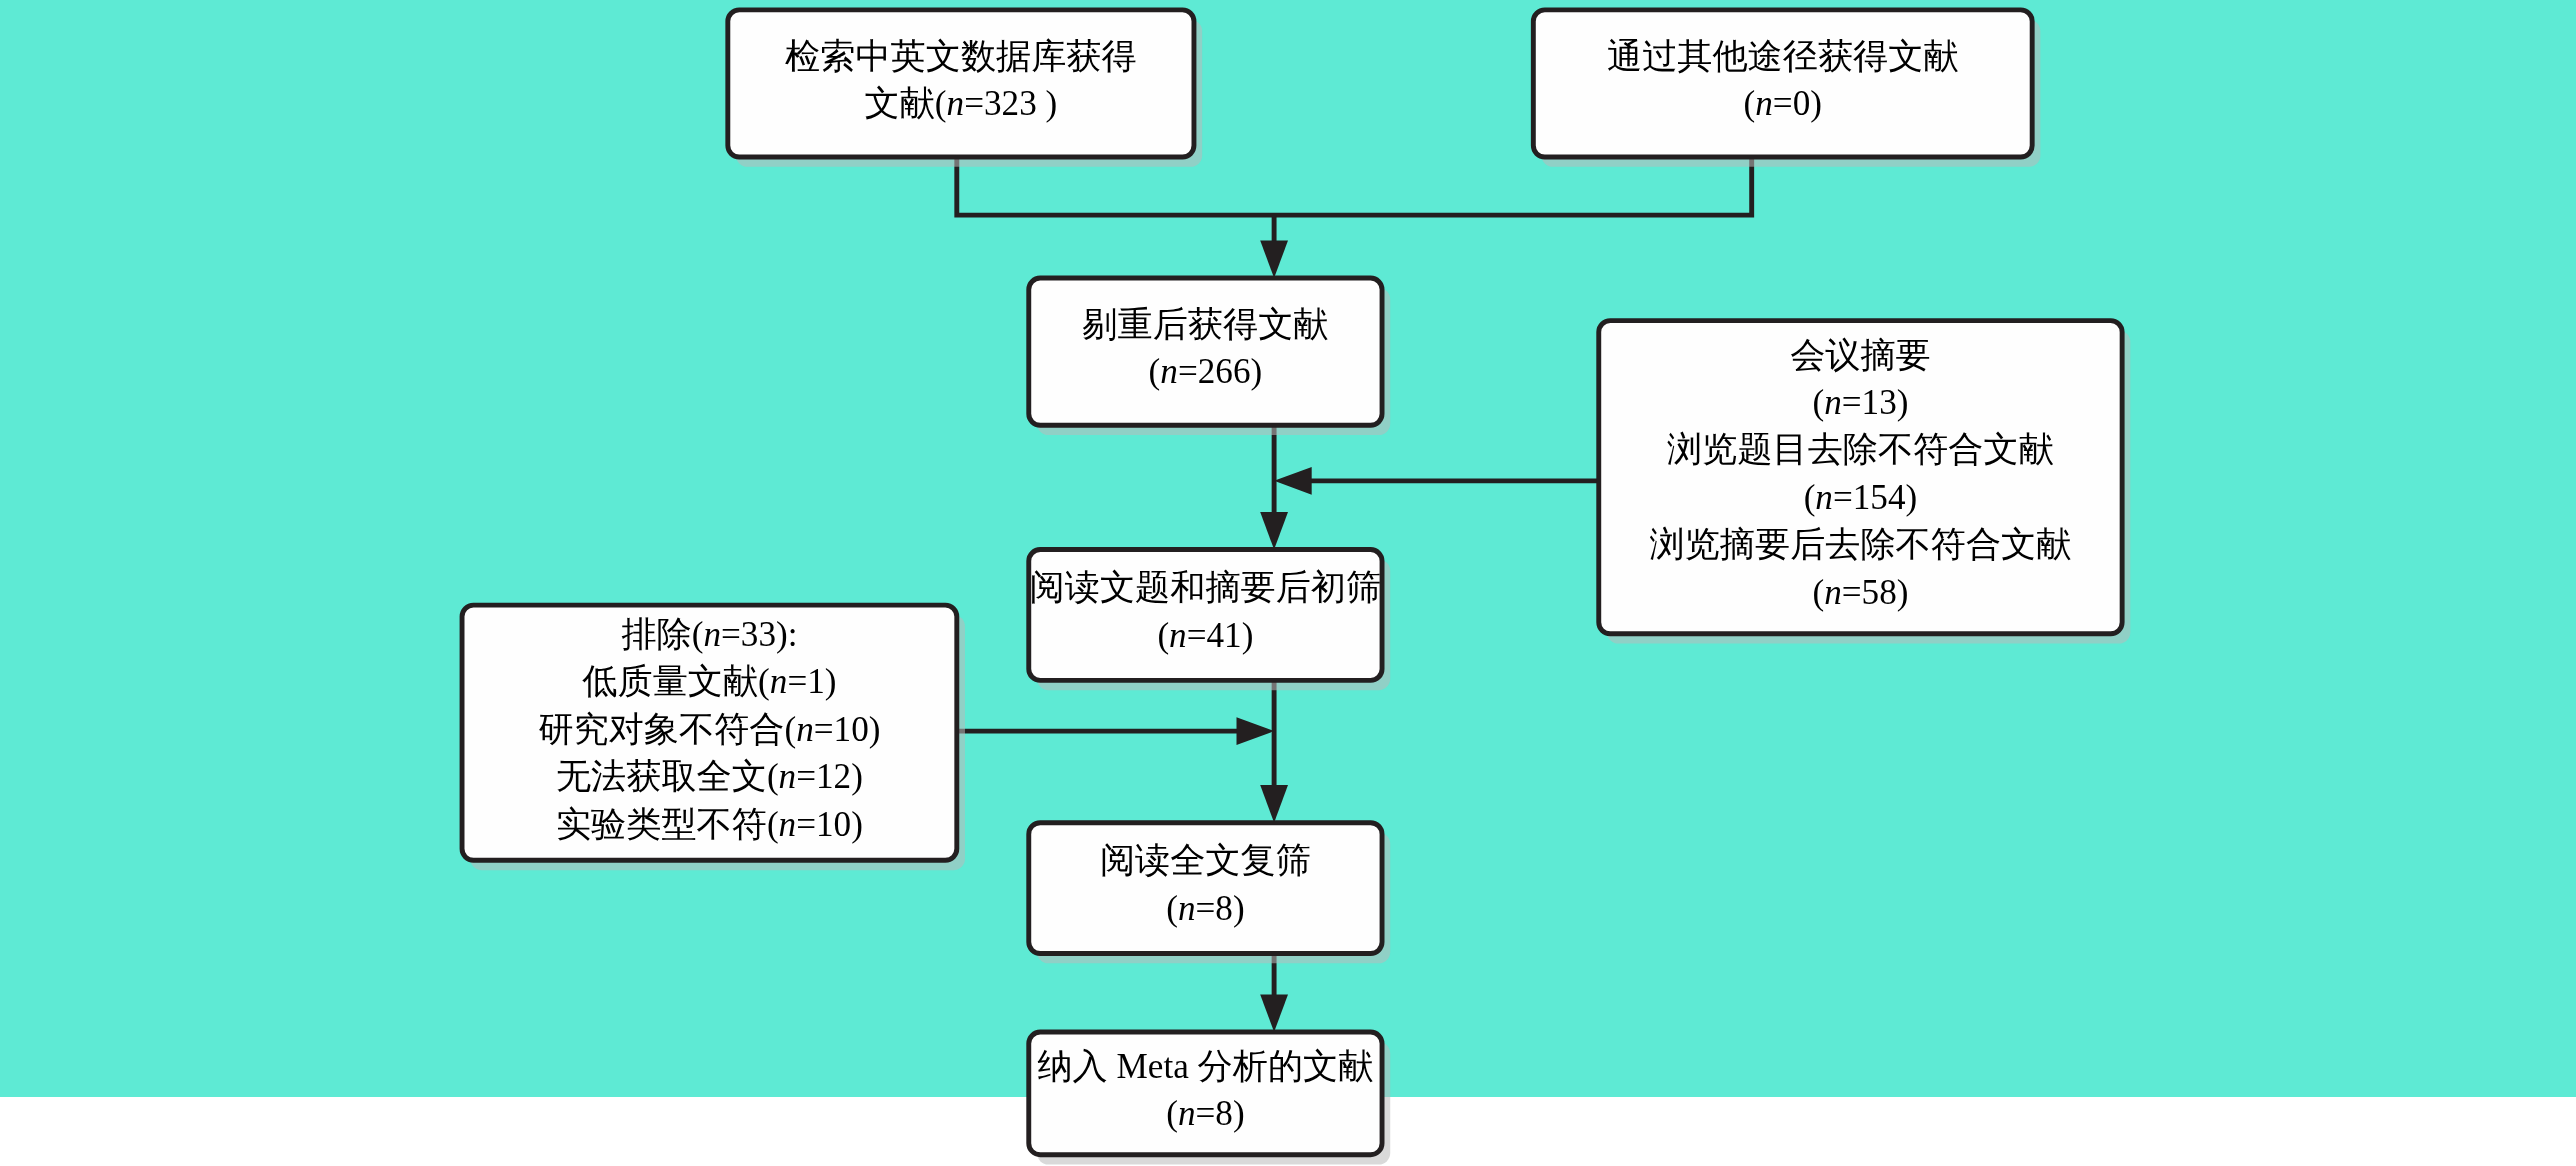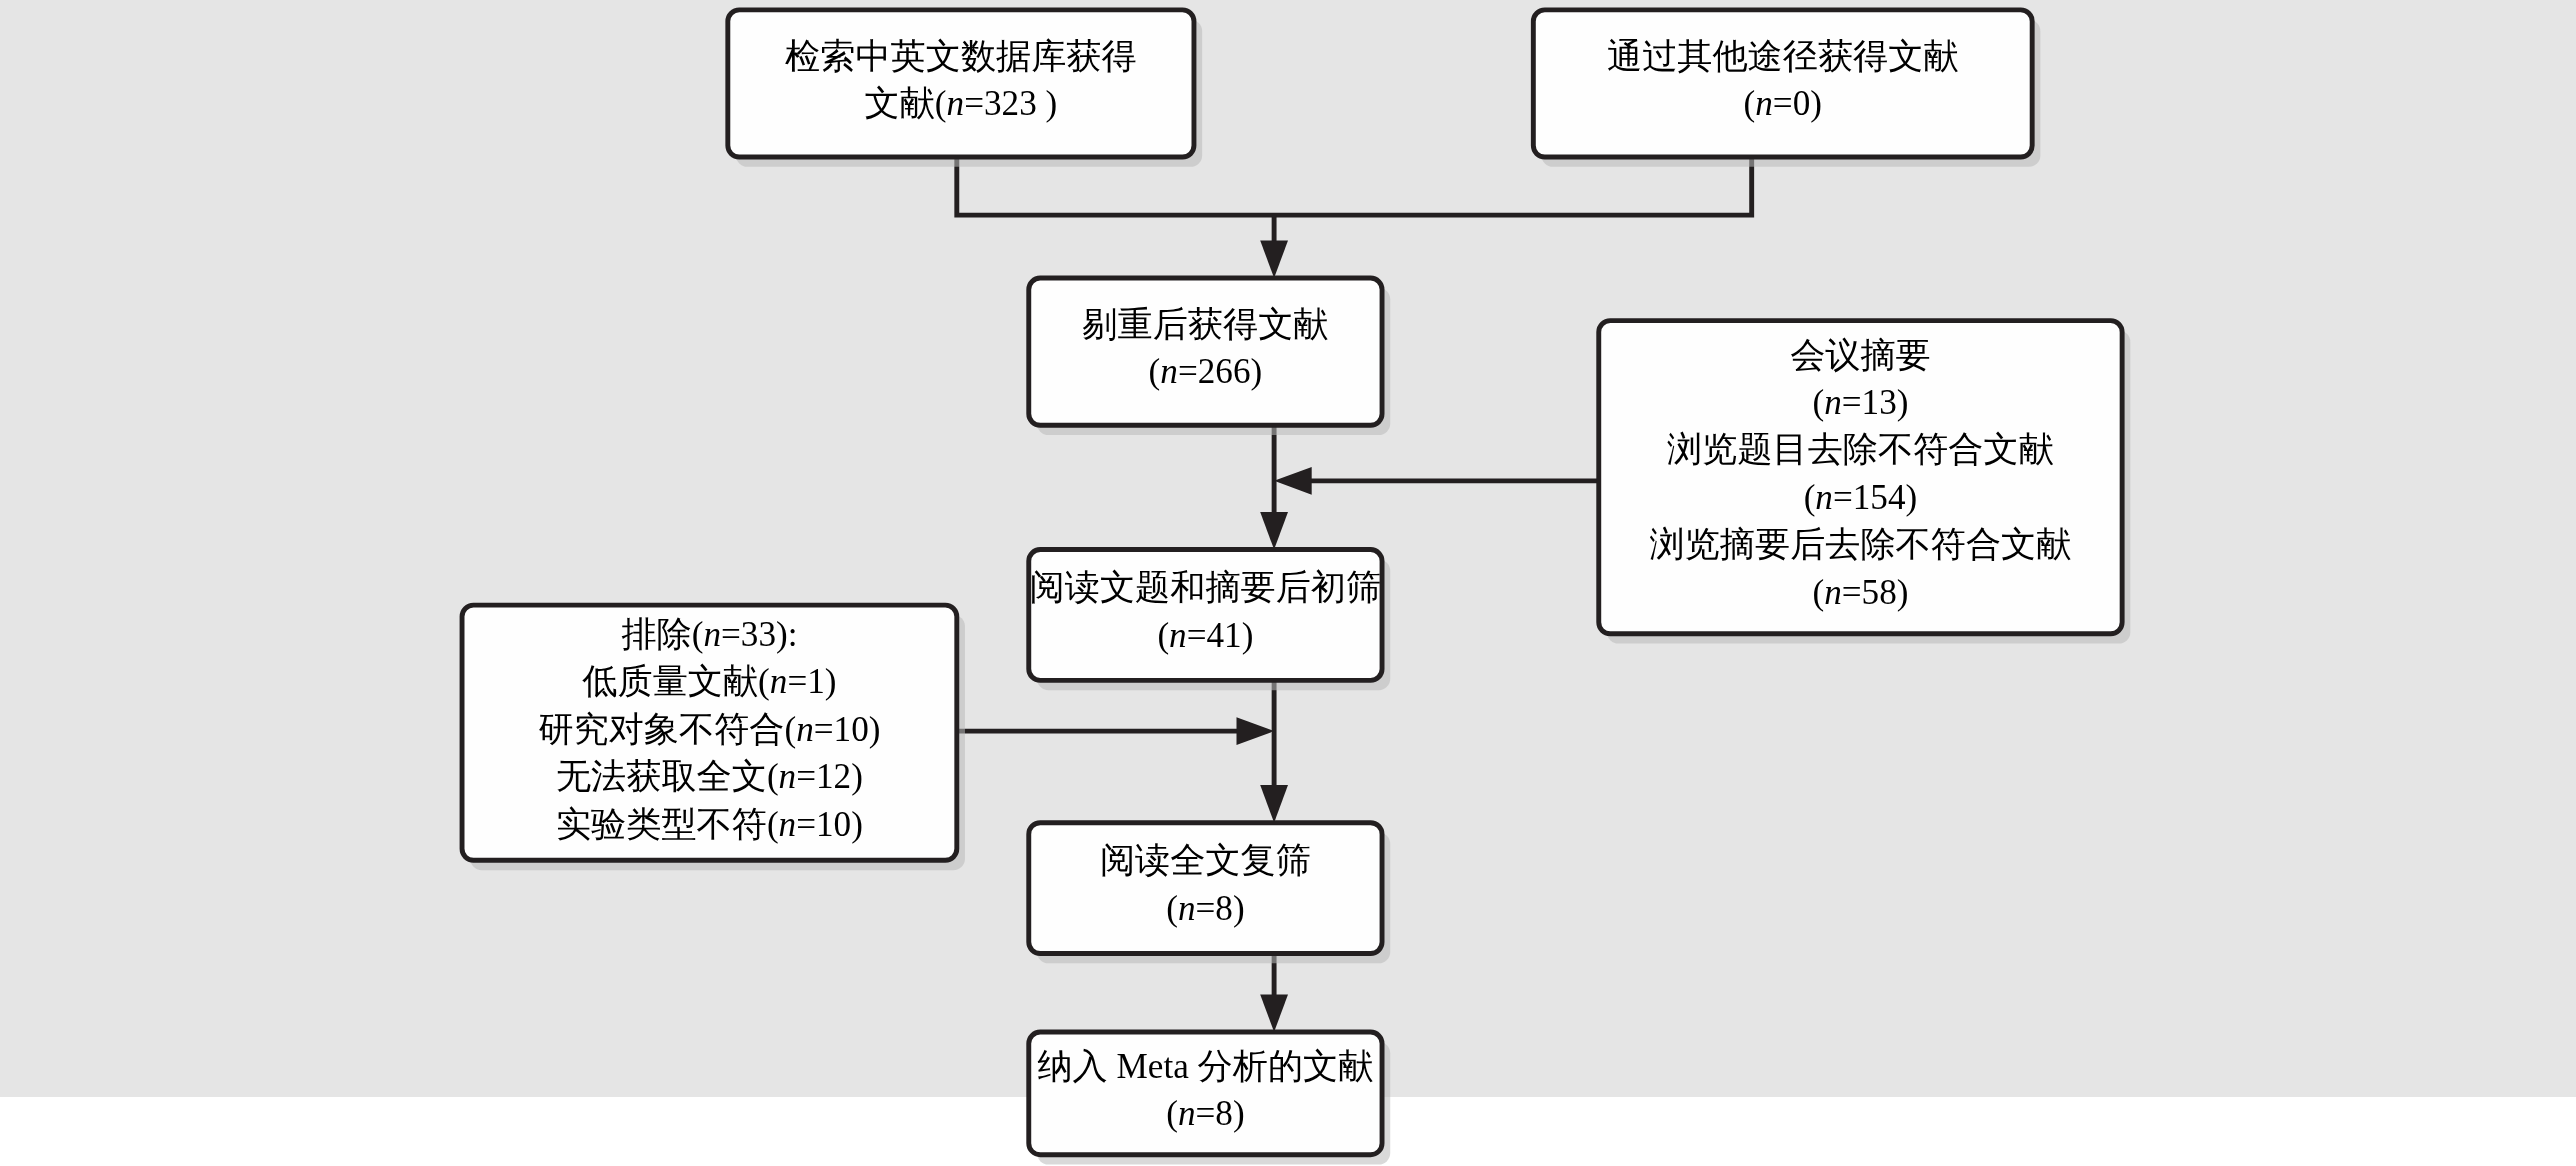--- a/index.html
+++ b/index.html
@@ -10,21 +10,21 @@
   body {
     width: 2576px;
     height: 1167px;
     font-family: "Liberation Serif", "DejaVu Serif", serif;
     overflow: hidden;
   }
   #diagram-root {
     position: relative;
     width: 2576px;
     height: 1097px;
-    background: #e5e5e5;
+    background: #5eead4;
   }
   svg.flowchart {
     display: block;
     width: 2576px;
     height: 1167px;
   }
   .node-box {
     fill: #fefefe;
     stroke: #231f20;
     stroke-width: 6;

